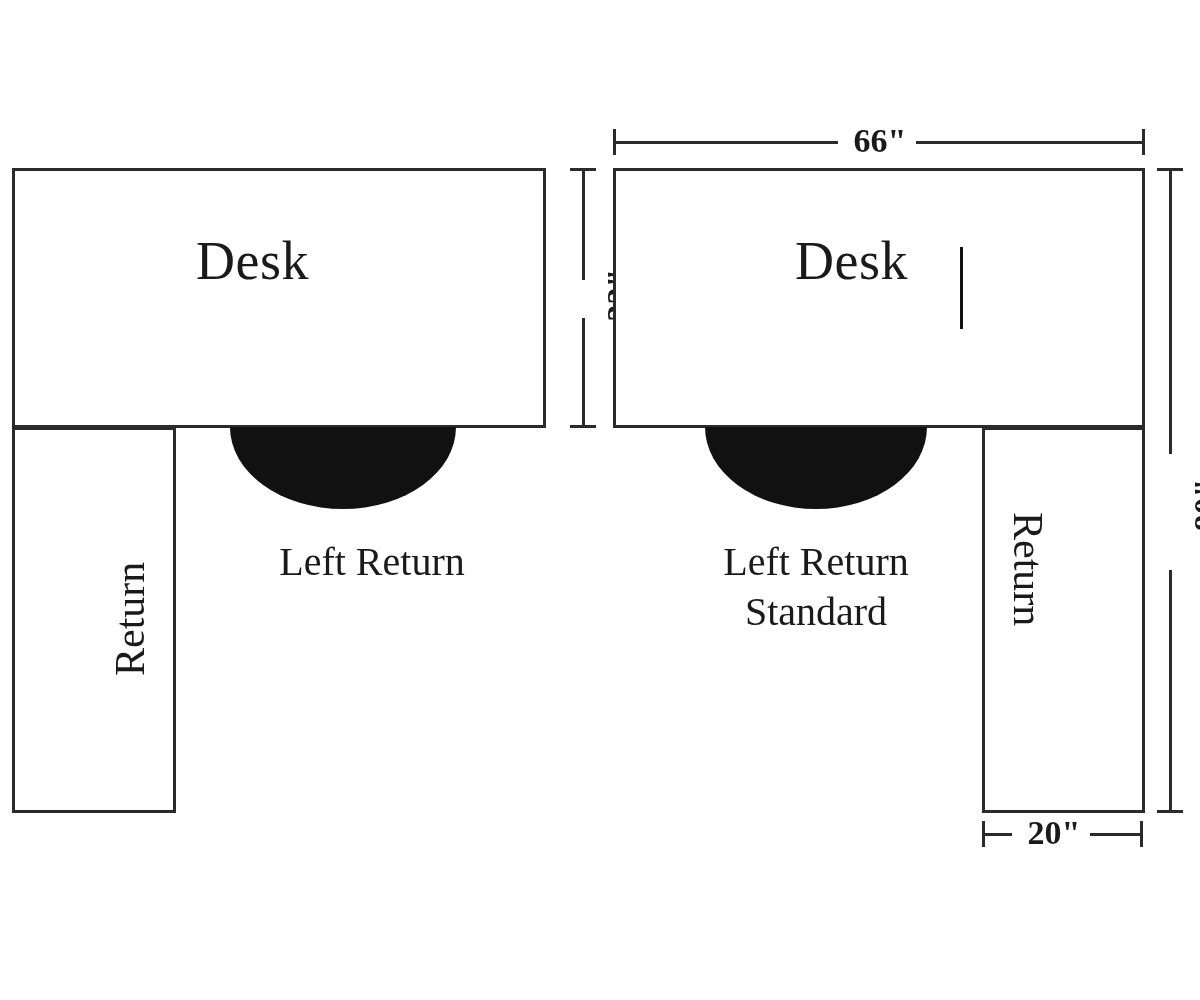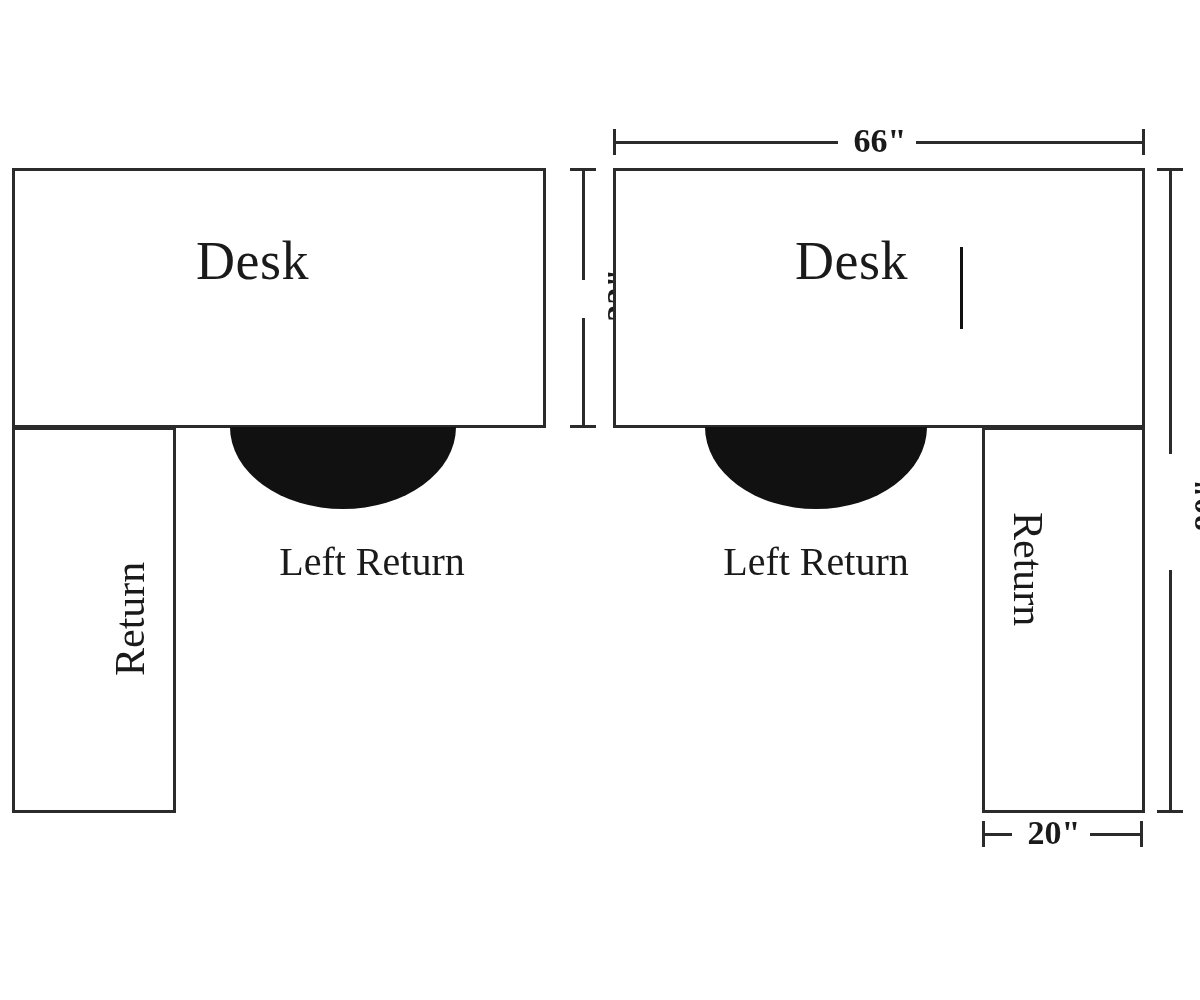--- a/index.html
+++ b/index.html
@@ -150,20 +150,21 @@
   <div class="chair" style="left:705px; top:427px; width:222px; height:82px;"></div>
 
   <div class="panel" style="left:982px; top:427px; width:163px; height:386px;"></div>
 
   <div class="label label-desk" style="left:795px; top:232px;">Desk</div>
   <div class="caret" style="left:960px; top:247px; height:82px;"></div>
 
   <div class="label label-rot-down" style="left:1050px; top:512px;">Return</div>
 
   <div class="label label-caption" style="left:648px; top:540px; width:336px;">Left Return</div>
+  <div class="label label-caption" style="left:648px; top:590px; width:336px;">Standard</div>
 
   <div>
     <div class="tick-h" style="left:1157px; top:168px; width:26px;"></div>
     <div class="dim-v" style="left:1169px; top:168px; height:286px;"></div>
     <div class="dim-text-v" style="left:1187px; top:560px; width:110px; text-align:center;">80"</div>
     <div class="dim-v" style="left:1169px; top:570px; height:242px;"></div>
     <div class="tick-h" style="left:1157px; top:810px; width:26px;"></div>
   </div>
 
   <div>

